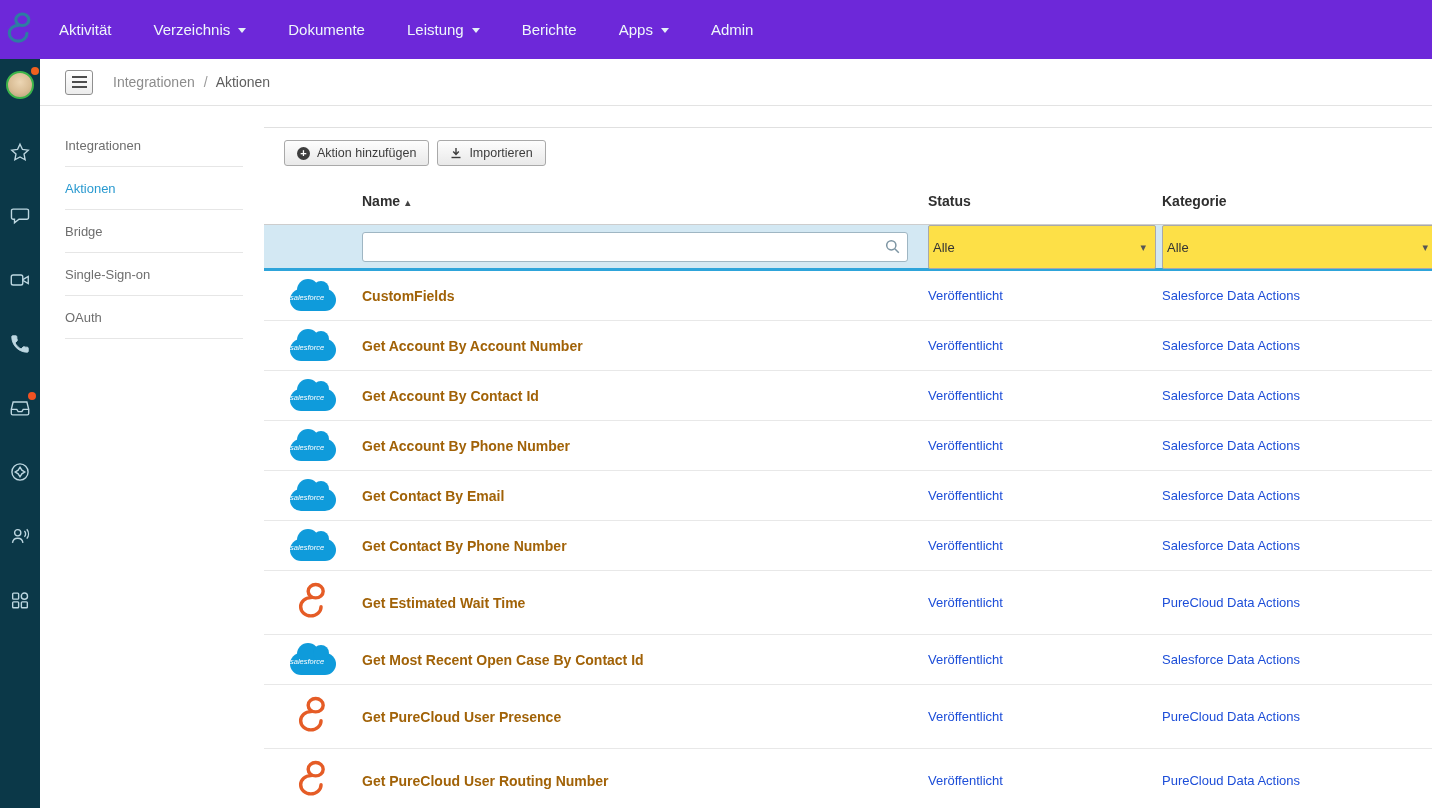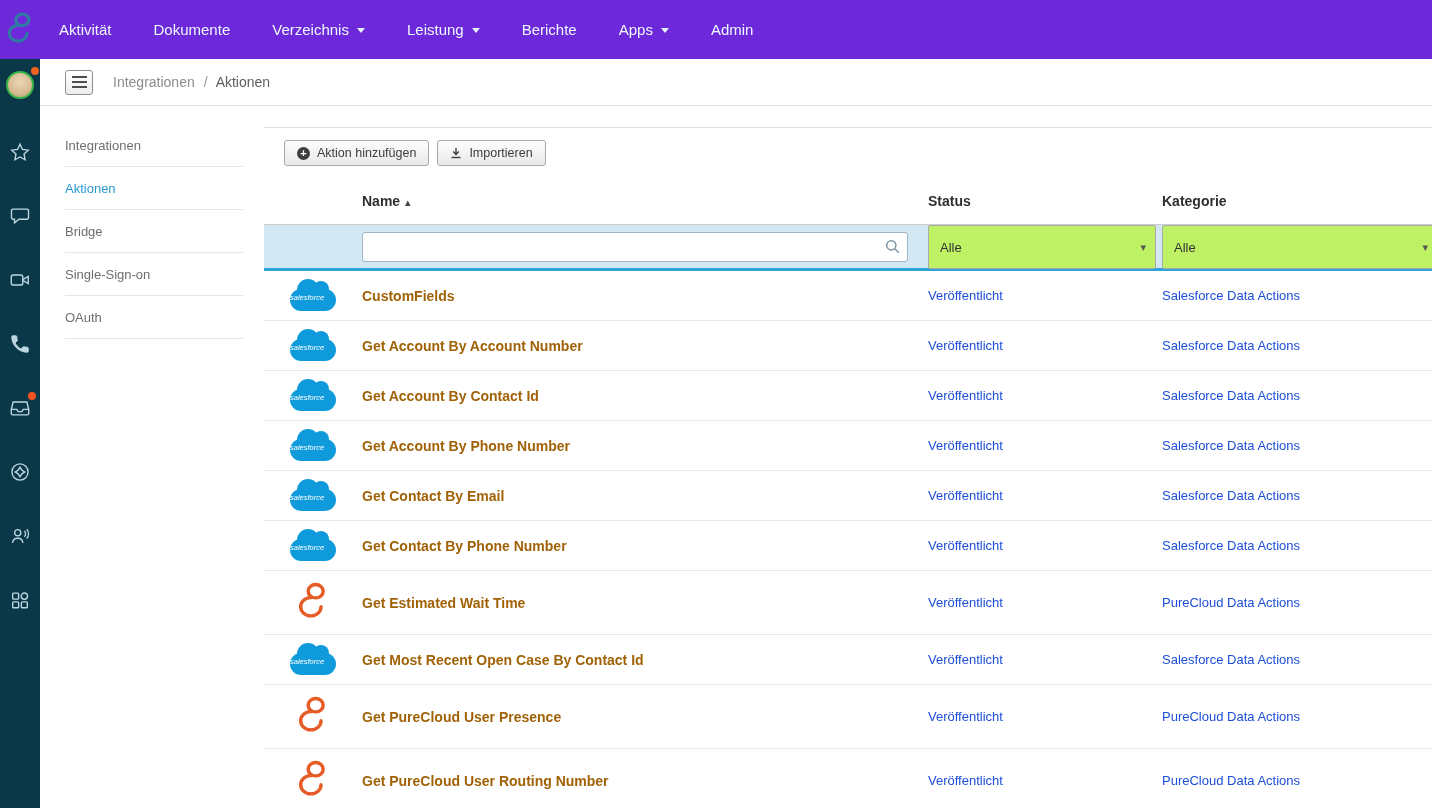--- a/index.html
+++ b/index.html
@@ -67,22 +67,22 @@
   .thead { height:46px; font-size:14px; font-weight:bold; color:#2f2f2f; }
   .th { cursor:pointer; }
   .sort-arrow { font-size:10px; color:#444; margin-left:5px; }
 
   .filter-row { height:47px; background:#d3e8f3; border-top:1px solid #cdcdcd;
     border-bottom:3px solid #2ea4da; }
   .search-box { position:relative; width:546px; }
   .search-box input { width:100%; height:30px; border:1px solid #9fb6c3; border-radius:3px;
     padding:0 32px 0 10px; font-size:13px; color:#333; outline:none; caret-color:#1d78b5; }
   .search-icon { position:absolute; right:8px; top:7px; }
-  .select { background:#bef264; border:1px solid #a9a9a9; border-radius:2px; height:44px;
-    display:flex; align-items:center; justify-content:space-between; padding:0 9px 0 11px;
+  .select { background:#fde047; border:1px solid #a9a9a9; border-radius:2px; height:44px;
+    display:flex; align-items:center; justify-content:space-between; padding:0 9px 0 4px;
     font-size:13px; color:#333; cursor:pointer; }
   .select-status { width:228px; }
   .select-category { width:276px; }
   .chevron { color:#555; font-size:11px; }
 
   .row { border-bottom:1px solid #e8e8e8; }
   .row.sf { height:50px; }
   .row.pc { height:64px; }
   .icon-cell { display:flex; justify-content:center; }
   .name-link { font-size:14px; font-weight:bold; color:#a16207; text-decoration:none; cursor:pointer; }
@@ -110,25 +110,25 @@
     <svg viewBox="0 0 28 40" fill="none" stroke-width="3.4">
       <ellipse cx="16.5" cy="9" rx="7" ry="6.2"></ellipse>
       <path d="M21.5 23.5 a 9.5 8.5 0 1 1 -9.5 -8.5" stroke-linecap="round"></path>
     </svg>
   </div>
   <div class="nav-items">
     <div class="nav-item">
       <span>Aktivität</span>
     </div>
     <div class="nav-item">
-      <span>Dokumente</span>
-    </div>
-    <div class="nav-item">
       <span>Verzeichnis</span>
       <span class="caret"></span>
+    </div>
+    <div class="nav-item">
+      <span>Dokumente</span>
     </div>
     <div class="nav-item">
       <span>Leistung</span>
       <span class="caret"></span>
     </div>
     <div class="nav-item">
       <span>Berichte</span>
     </div>
     <div class="nav-item">
       <span>Apps</span>

